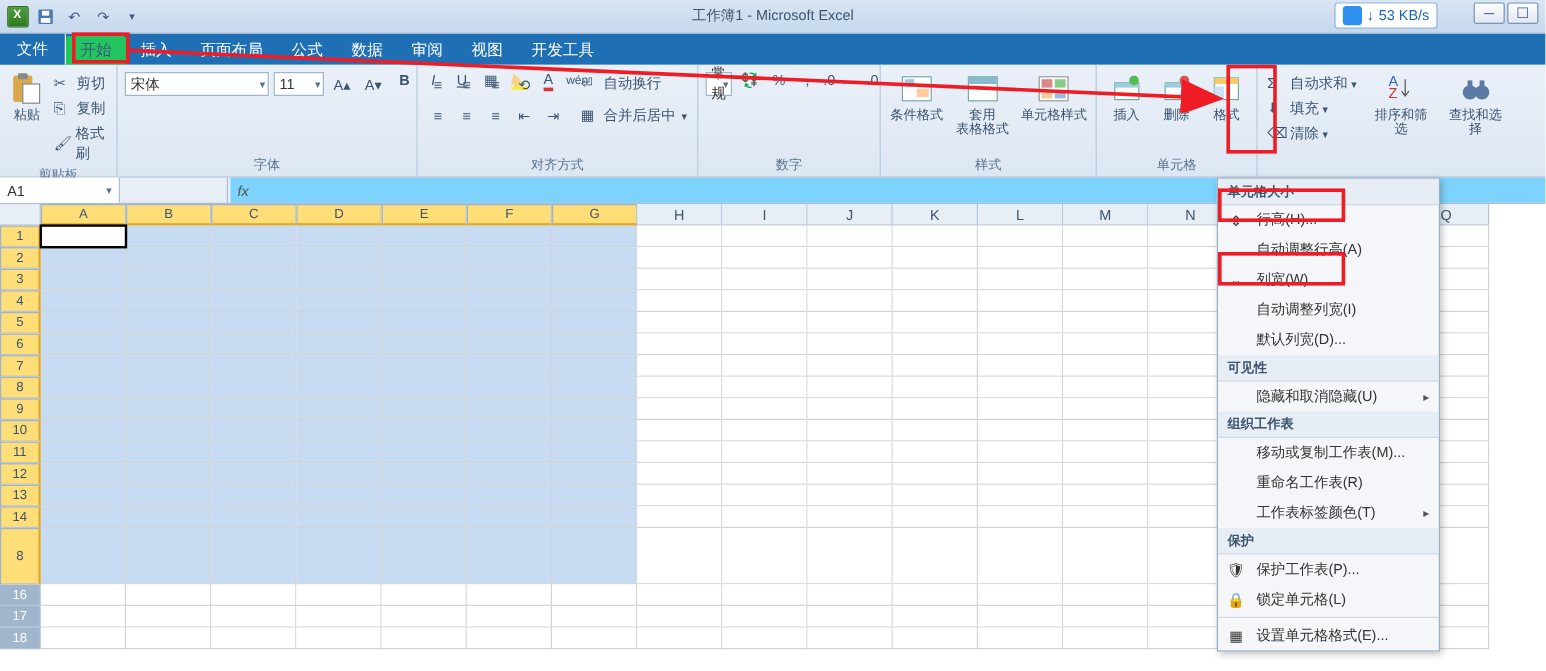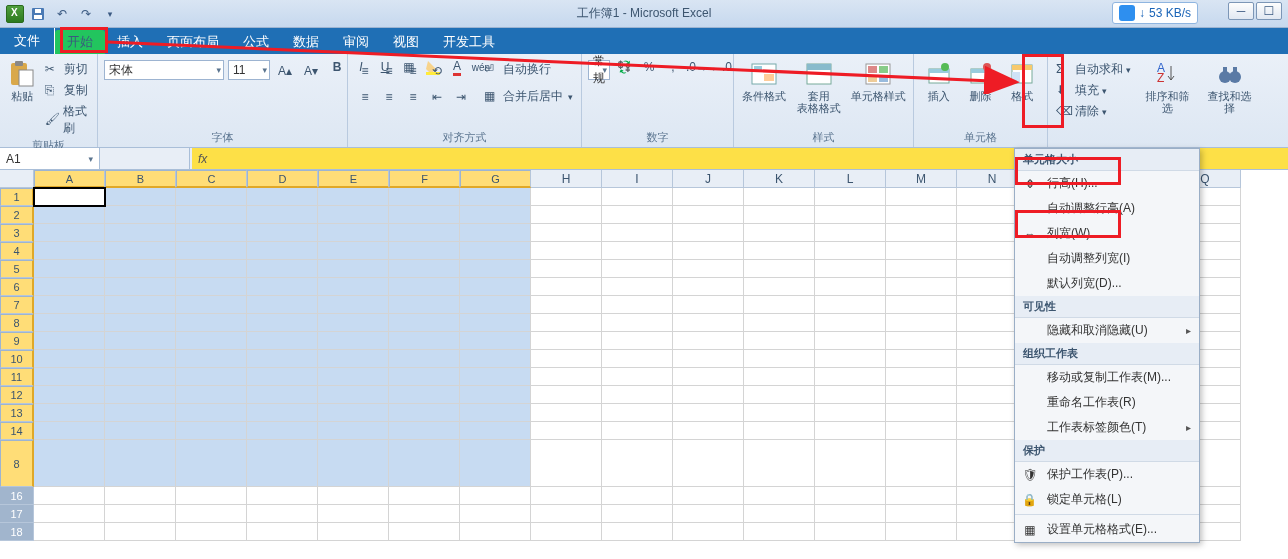--- a/index.html
+++ b/index.html
@@ -37,21 +37,21 @@
 .sel{height:20px;border:1px solid #9db4d1;background:#fff;display:flex;align-items:center;padding:0 4px;color:#333;font-size:11px;position:relative}
 .sel .dd{position:absolute;right:2px;color:#5a748f;font-size:9px}
 .rowbtns{display:flex;gap:2px}
 .ibtn{width:22px;height:22px;border:1px solid transparent;border-radius:2px;display:flex;align-items:center;justify-content:center;color:#3c556f}
 svg{display:block}
 
 
 .fbar{height:22px;border-bottom:1px solid #a9bed8;display:flex;align-items:stretch;background:#e8eef6}
 .namebox{width:100px;border-right:1px solid #a9bed8;background:#fff;display:flex;align-items:center;padding:0 6px;color:#333;position:relative}
 .namebox .dd{margin-left:auto;color:#5a748f;font-size:9px}
-.fxarea{display:flex;align-items:center;padding:0 6px;gap:6px;flex:1;background:#fde047;margin-left:2px}
+.fxarea{display:flex;align-items:center;padding:0 6px;gap:6px;flex:1;background:#7dd3fc;margin-left:2px}
 .fxarea .fx{font-style:italic;color:#555}
 
 
 .grid{position:relative;height:390px;overflow:hidden}
 .corner{position:absolute;left:0;top:0;width:34px;height:18px;background:#e8eef6;border-right:1px solid #b6c6da;border-bottom:1px solid #b6c6da}
 .colheads{position:absolute;left:34px;top:0;height:18px;display:flex}
 .ch{width:71px;height:18px;background:#e8eef6;border-right:1px solid #b6c6da;border-bottom:1px solid #b6c6da;display:flex;align-items:center;justify-content:center;color:#3c556f}
 .ch.sel{background:#ffdd77;border-bottom:2px solid #e0a828}
 .rowheads{position:absolute;left:0;top:18px;display:flex;flex-direction:column}
 .rh{width:34px;height:18px;background:#e8eef6;border-right:1px solid #b6c6da;border-bottom:1px solid #b6c6da;display:flex;align-items:center;justify-content:center;color:#3c556f;font-size:11px}

